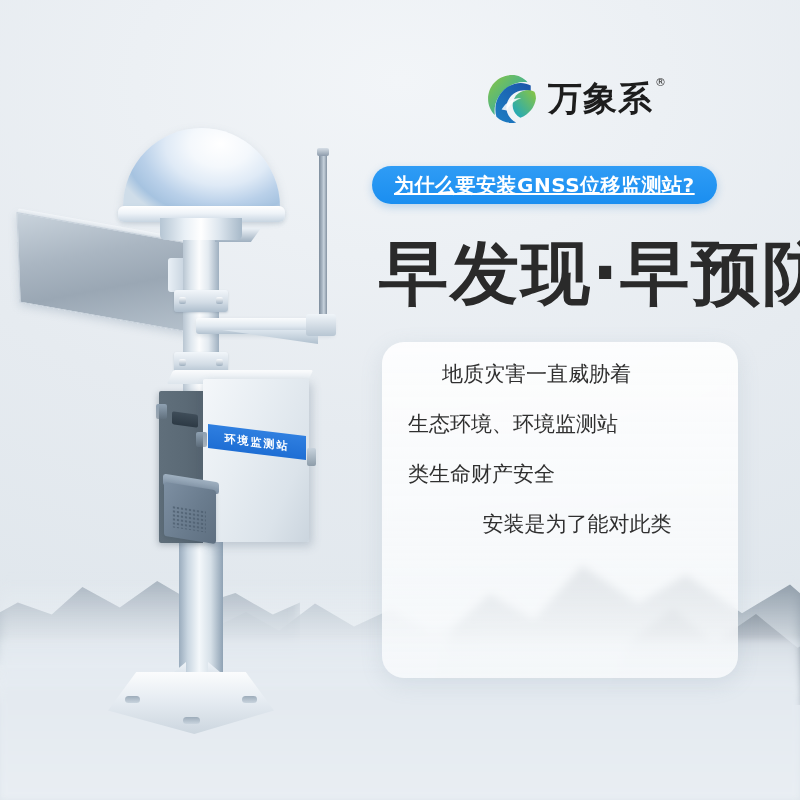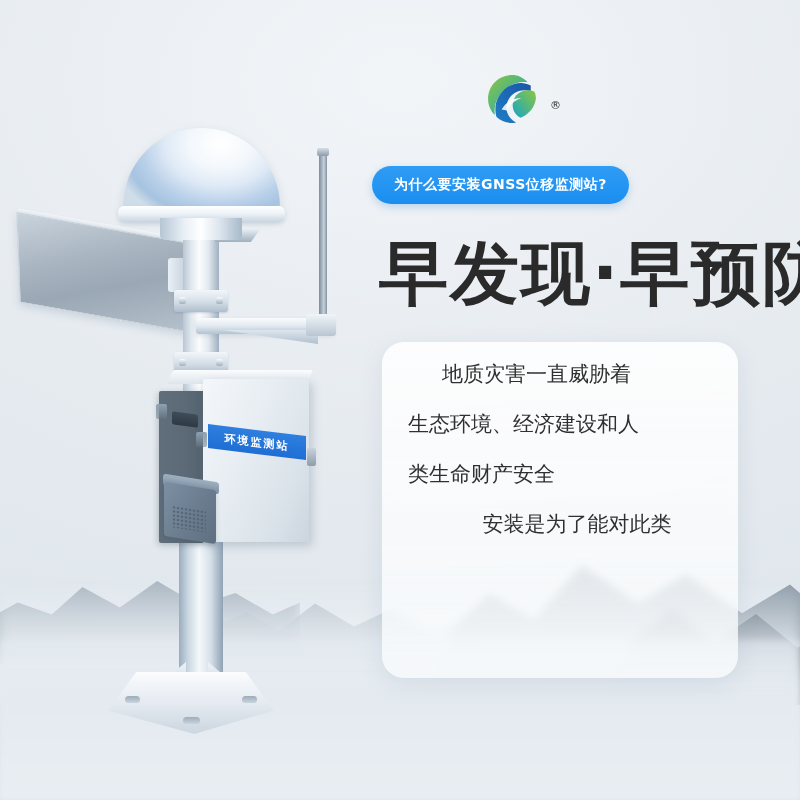--- a/index.html
+++ b/index.html
@@ -257,22 +257,22 @@
   }
 
   .badge{
     position:absolute;left:372px;top:166px;height:38px;
     padding:0 22px;border-radius:19px;
     background:linear-gradient(180deg,#2f9cf5 0%,#1a8ef0 100%);
     display:flex;align-items:center;
     box-shadow:0 3px 8px rgba(30,120,200,.25);
   }
   .badge span{
-    color:#fff;font-size:14px;font-weight:700;letter-spacing:.5px;
-    font-family:"DejaVu Sans","Liberation Sans",sans-serif;white-space:nowrap;
+    color:#fff;font-size:20px;font-weight:700;letter-spacing:.5px;
+    font-family:"DejaVu Sans","Liberation Sans",sans-serif;white-space:nowrap;text-decoration:underline;
   }
 
   .headline{
     position:absolute;left:379px;top:228px;
     font-family:"DejaVu Sans","Liberation Sans",sans-serif;
     font-size:69px;font-weight:700;color:#2a2a2a;letter-spacing:2px;
     white-space:nowrap;
   }
 
   .card{
@@ -372,30 +372,31 @@
           <stop offset="0" stop-color="#16a5c7"></stop>
             <stop offset="1" stop-color="#8cc63f"></stop>
         </linearGradient>
       </defs>
       <path d="M50 4 C24 4 4 24 4 50 C4 62 9 73 17 81 C14 60 24 38 44 26 C55 19 68 16 80 18 C72 9 62 4 50 4 Z" fill="url(#g1)"></path>
       <path d="M86 24 C72 16 54 18 40 28 C22 41 14 63 20 84 C30 94 44 98 58 95 C40 86 34 66 44 50 C52 36 70 30 86 35 Z" fill="url(#g2)"></path>
       <path d="M93 36 C80 30 64 34 56 46 C47 60 51 78 66 86 C82 80 94 66 96 49 C96 44 95 40 93 36 Z" fill="url(#g3)"></path>
       <path d="M30 70 C38 56 52 48 68 48 C56 52 46 60 40 72 Z" fill="#ffffff" opacity=".85"></path>
     </svg>
     <div class="logo-text">
+      <span>万象系</span>
       <span class="logo-r">®</span>
     </div>
   </div>
 
   <div class="badge">
     <span>为什么要安装GNSS位移监测站?</span>
   </div>
 
   <div class="headline">早发现·早预防</div>
 
   <div class="card">
     <p class="ind">地质灾害一直威胁着</p>
-    <p>生态环境、经济建设和人</p>
+    <p>生态环境、环境监测站</p>
     <p>类生命财产安全</p>
     <p class="ind2">安装是为了能对此类</p>
   </div>
 
 </div>
 
 </body></html>

